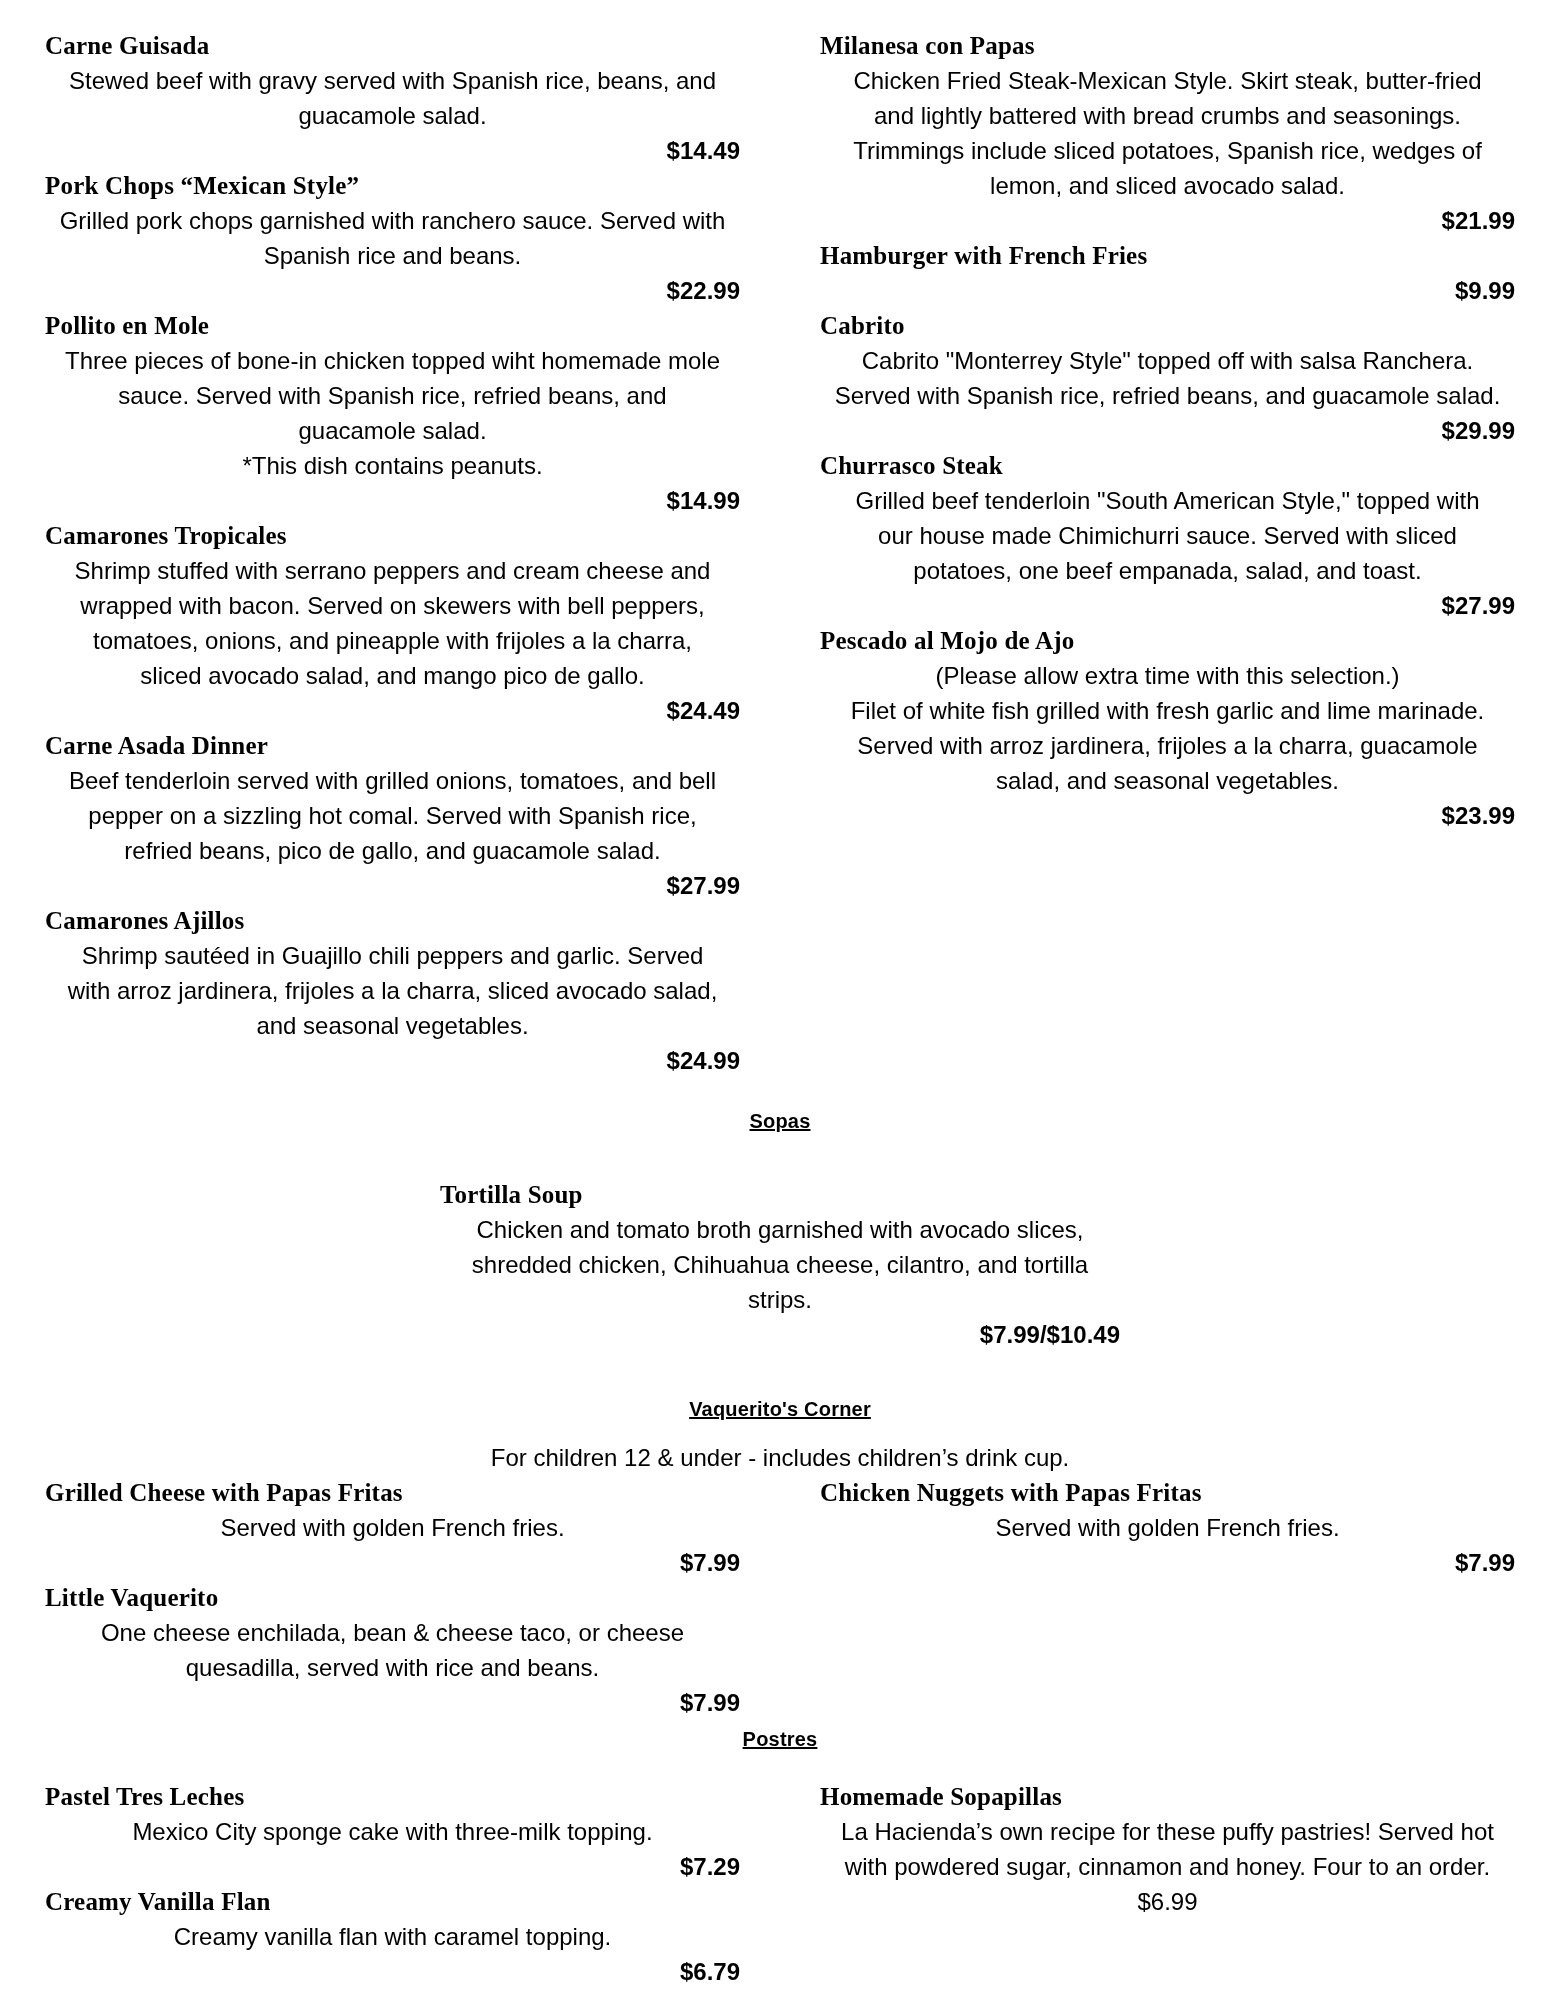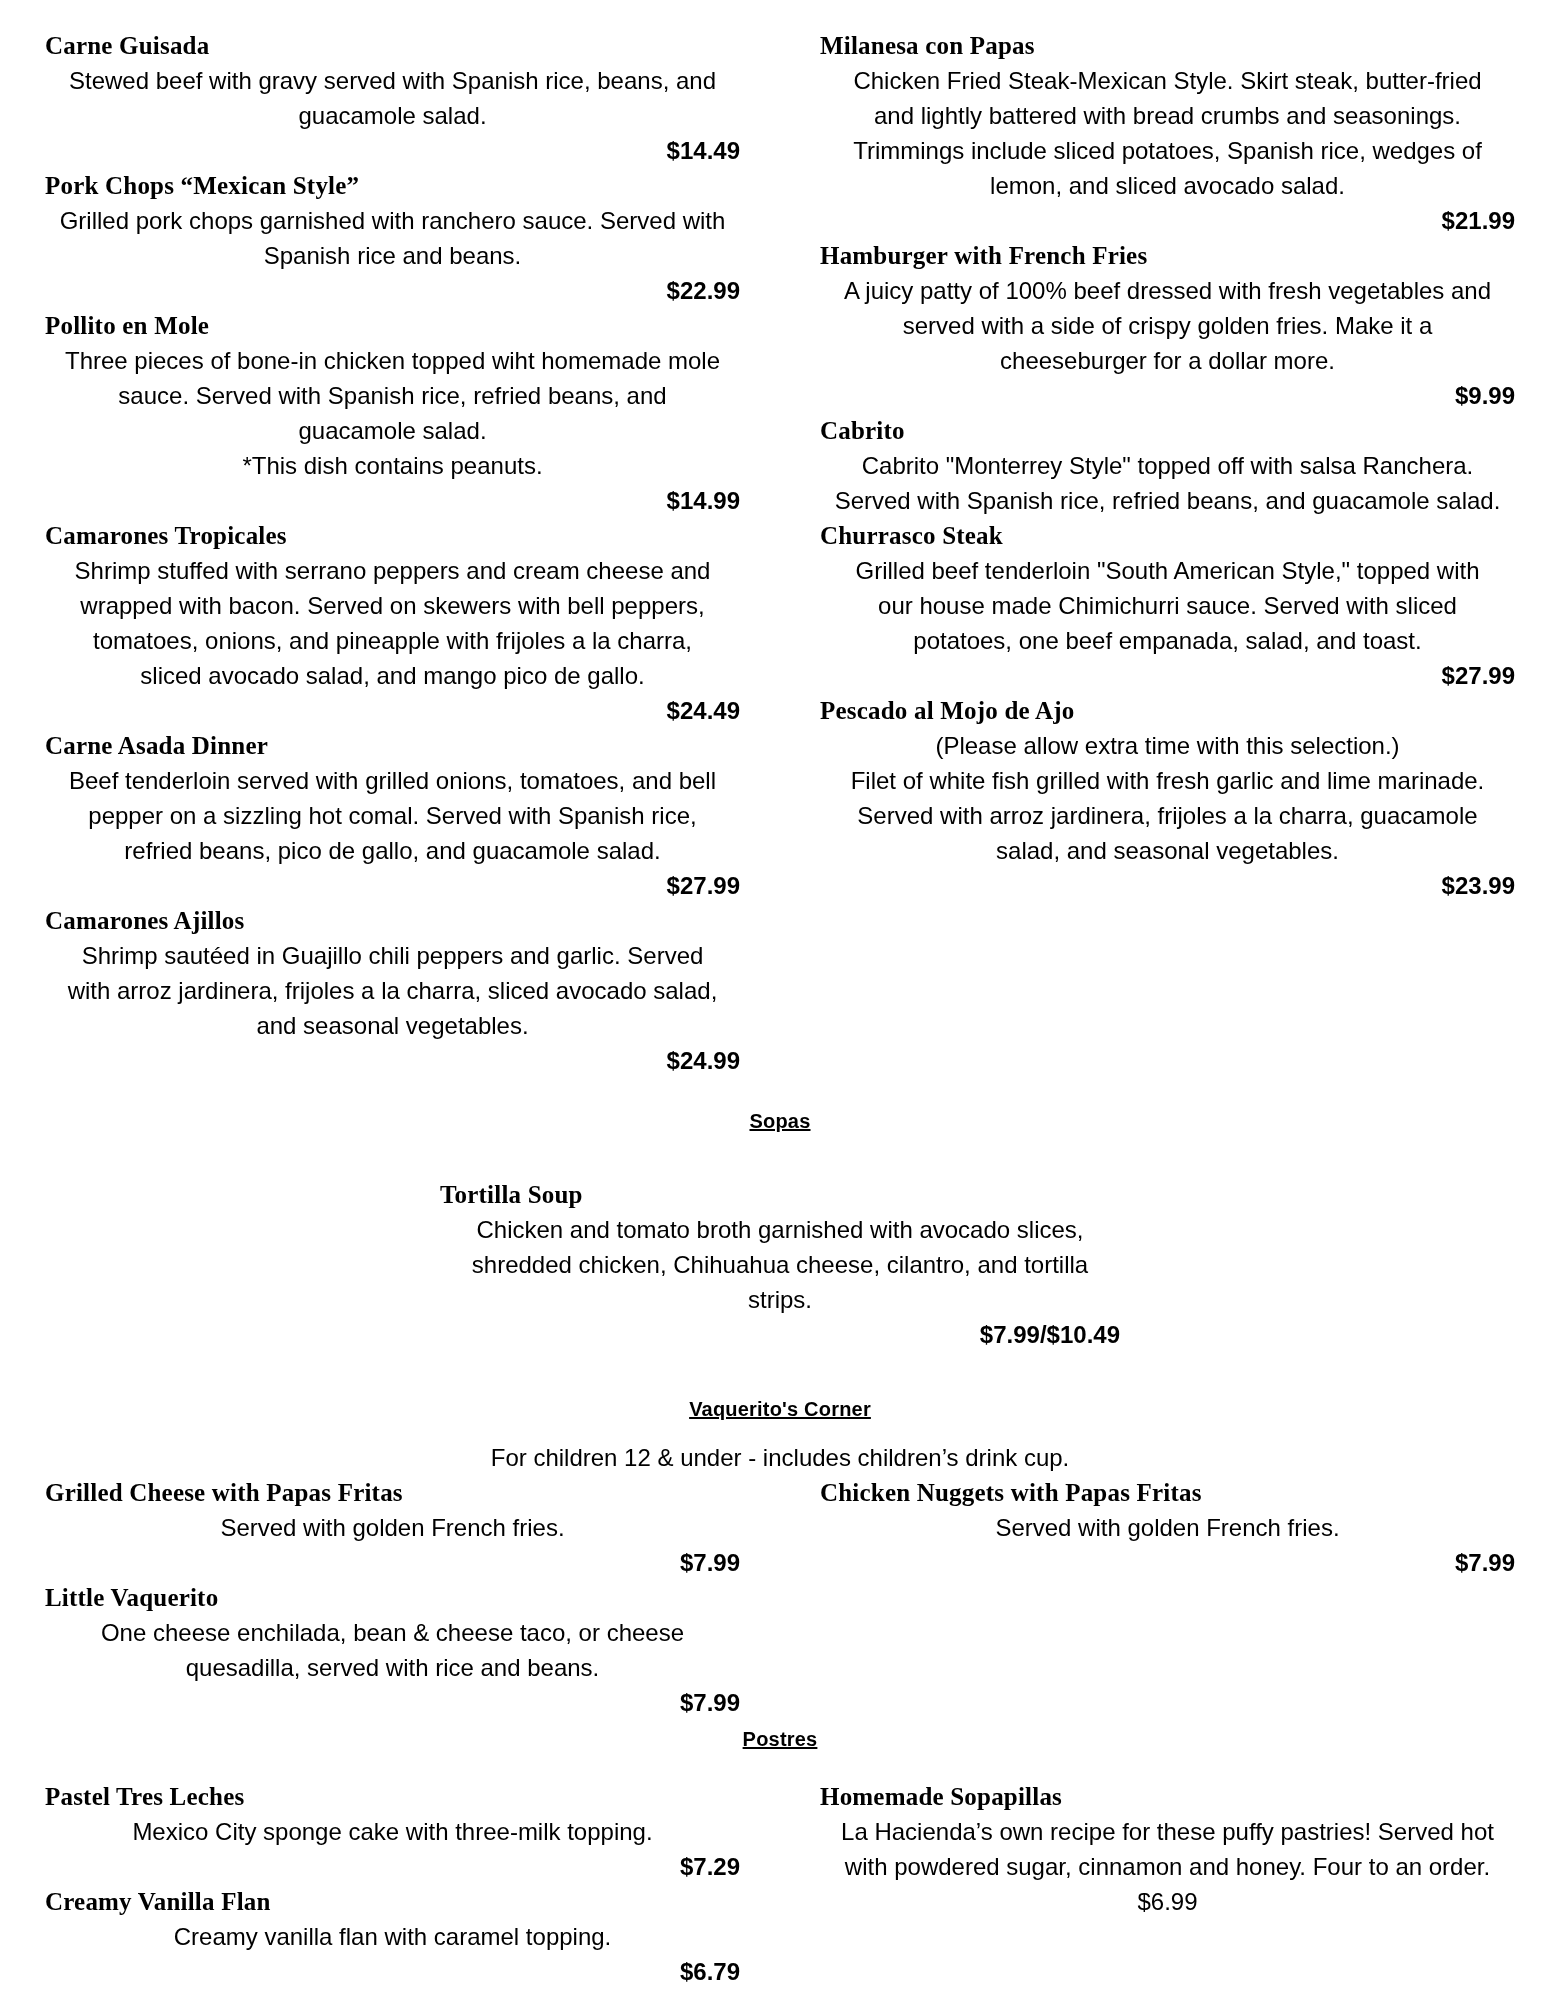--- a/index.html
+++ b/index.html
@@ -115,34 +115,30 @@
             <div class="desc-line">Chicken Fried Steak-Mexican Style. Skirt steak, butter-fried</div>
             <div class="desc-line">and lightly battered with bread crumbs and seasonings.</div>
             <div class="desc-line">Trimmings include sliced potatoes, Spanish rice, wedges of</div>
             <div class="desc-line">lemon, and sliced avocado salad.</div>
           </div>
     <div class="item-price">$21.99</div>
   </div>
 
   <div class="menu-item">
     <div class="item-title">Hamburger with French Fries</div>
-    <div class="item-desc">
-            <div class="desc-line">A juicy patty of 100% beef dressed with fresh vegetables and</div>
-            <div class="desc-line">served with a side of crispy golden fries. Make it a</div>
-            <div class="desc-line">cheeseburger for a dollar more.</div>
-          </div>
     <div class="item-price">$9.99</div>
   </div>
 
   <div class="menu-item">
     <div class="item-title">Cabrito</div>
     <div class="item-desc">
             <div class="desc-line">Cabrito "Monterrey Style" topped off with salsa Ranchera.</div>
             <div class="desc-line">Served with Spanish rice, refried beans, and guacamole salad.</div>
           </div>
+    <div class="item-price">$29.99</div>
   </div>
 
   <div class="menu-item">
     <div class="item-title">Churrasco Steak</div>
     <div class="item-desc">
             <div class="desc-line">Grilled beef tenderloin "South American Style," topped with</div>
             <div class="desc-line">our house made Chimichurri sauce. Served with sliced</div>
             <div class="desc-line">potatoes, one beef empanada, salad, and toast.</div>
           </div>
     <div class="item-price">$27.99</div>

